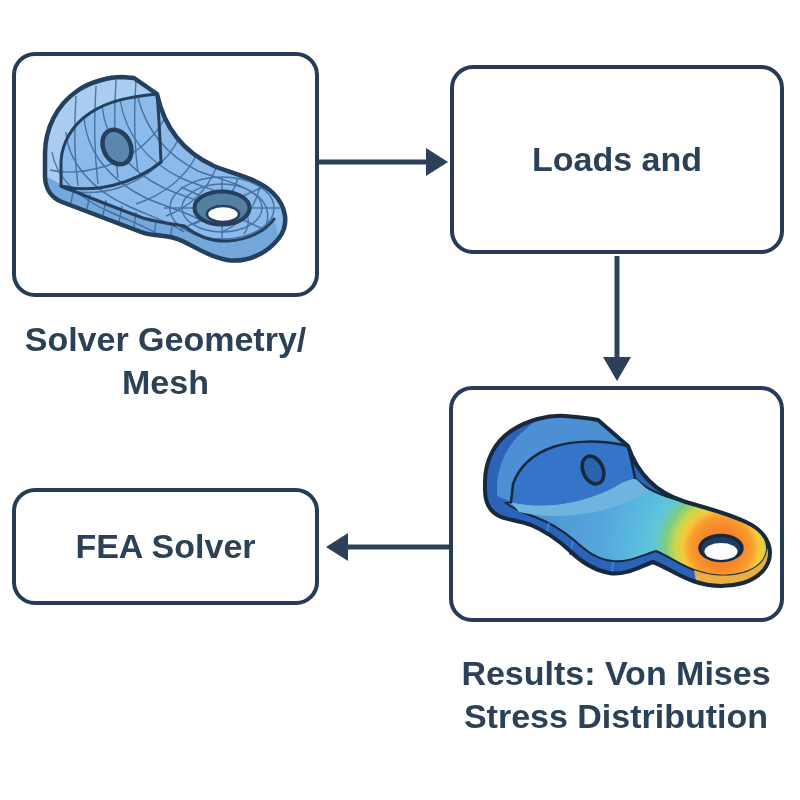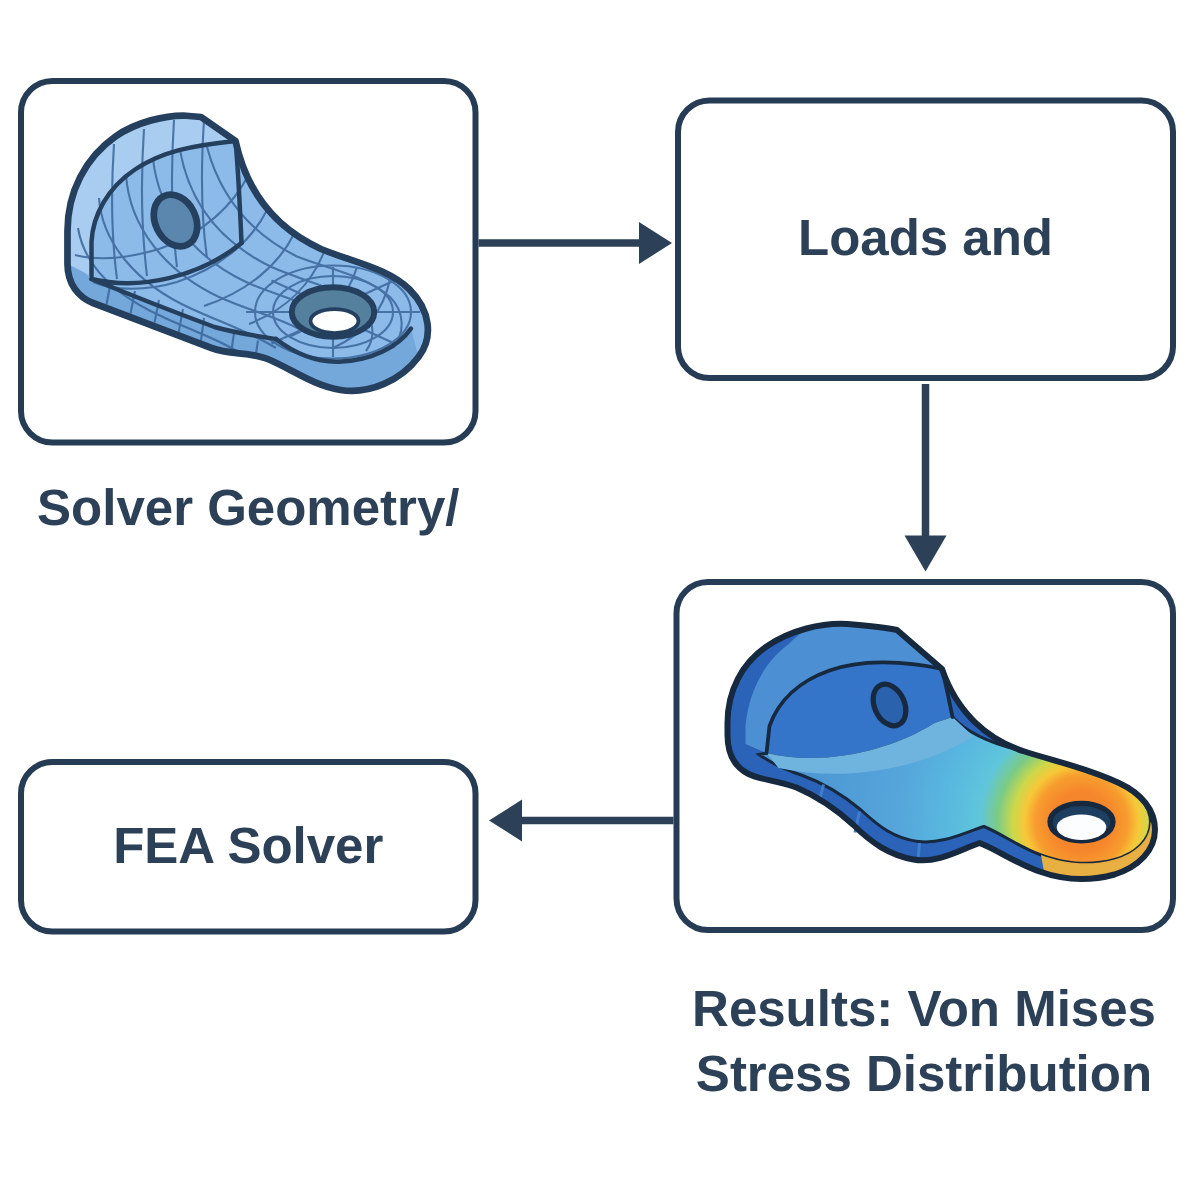--- a/index.html
+++ b/index.html
@@ -13,21 +13,21 @@
   }
   .node-flex{display:flex;flex-direction:column;align-items:center;justify-content:center;}
   .node-text, .caption{
     color:#2C4157;font-size:34px;font-weight:700;line-height:1.26;text-align:center;
     letter-spacing:0px;
   }
   .caption{position:absolute;}
   #box-input   {left:12px; top:52px;  width:307px; height:245px;}
   #box-loads   {left:450px;top:65px;  width:334px; height:189px;}
   #box-results {left:449px;top:386px; width:335px; height:236px;}
-  #box-solver  {left:12px; top:506px; width:307px; height:117px;}
+  #box-solver  {left:12px; top:488px; width:307px; height:117px;}
   #caption-input  {left:0px;  top:318px; width:331px;}
   #caption-results{left:430px;top:652px; width:372px;}
   .part-svg{display:block;margin:0 auto;}
   #arrow-layer{position:absolute;left:0;top:0;width:800px;height:800px;pointer-events:none;}
 </style>
 </head>
 <body>
 
 <div class="canvas">
 
@@ -198,19 +198,20 @@
                C 32 70 42 52 58 41 C 74 30 95 25 112 26 C 124 27 136 28 145 30 Z" fill="none" stroke="#16293F" stroke-width="4" stroke-linejoin="round"></path>
     </svg>
   </div>
 
   <div class="node node-flex" id="box-solver">
     <div class="node-text">FEA Solver</div>
   </div>
 
   <div class="caption" id="caption-input">
     <div>Solver Geometry/</div>
+    <div>Mesh</div>
   </div>
   <div class="caption" id="caption-results">
     <div>Results: Von Mises</div>
     <div>Stress Distribution</div>
   </div>
 
 </div>
 
 </body></html>

